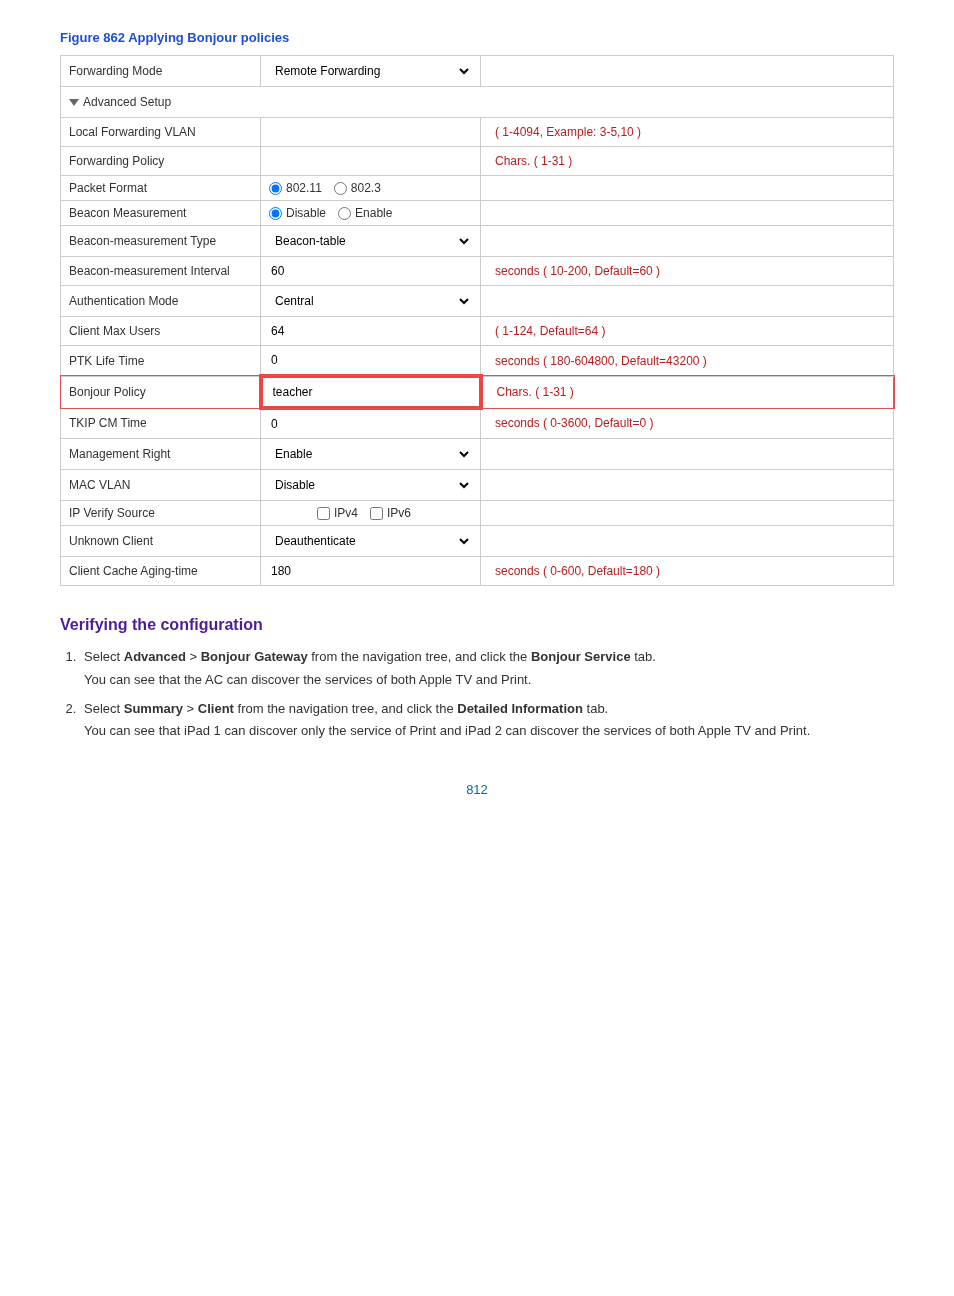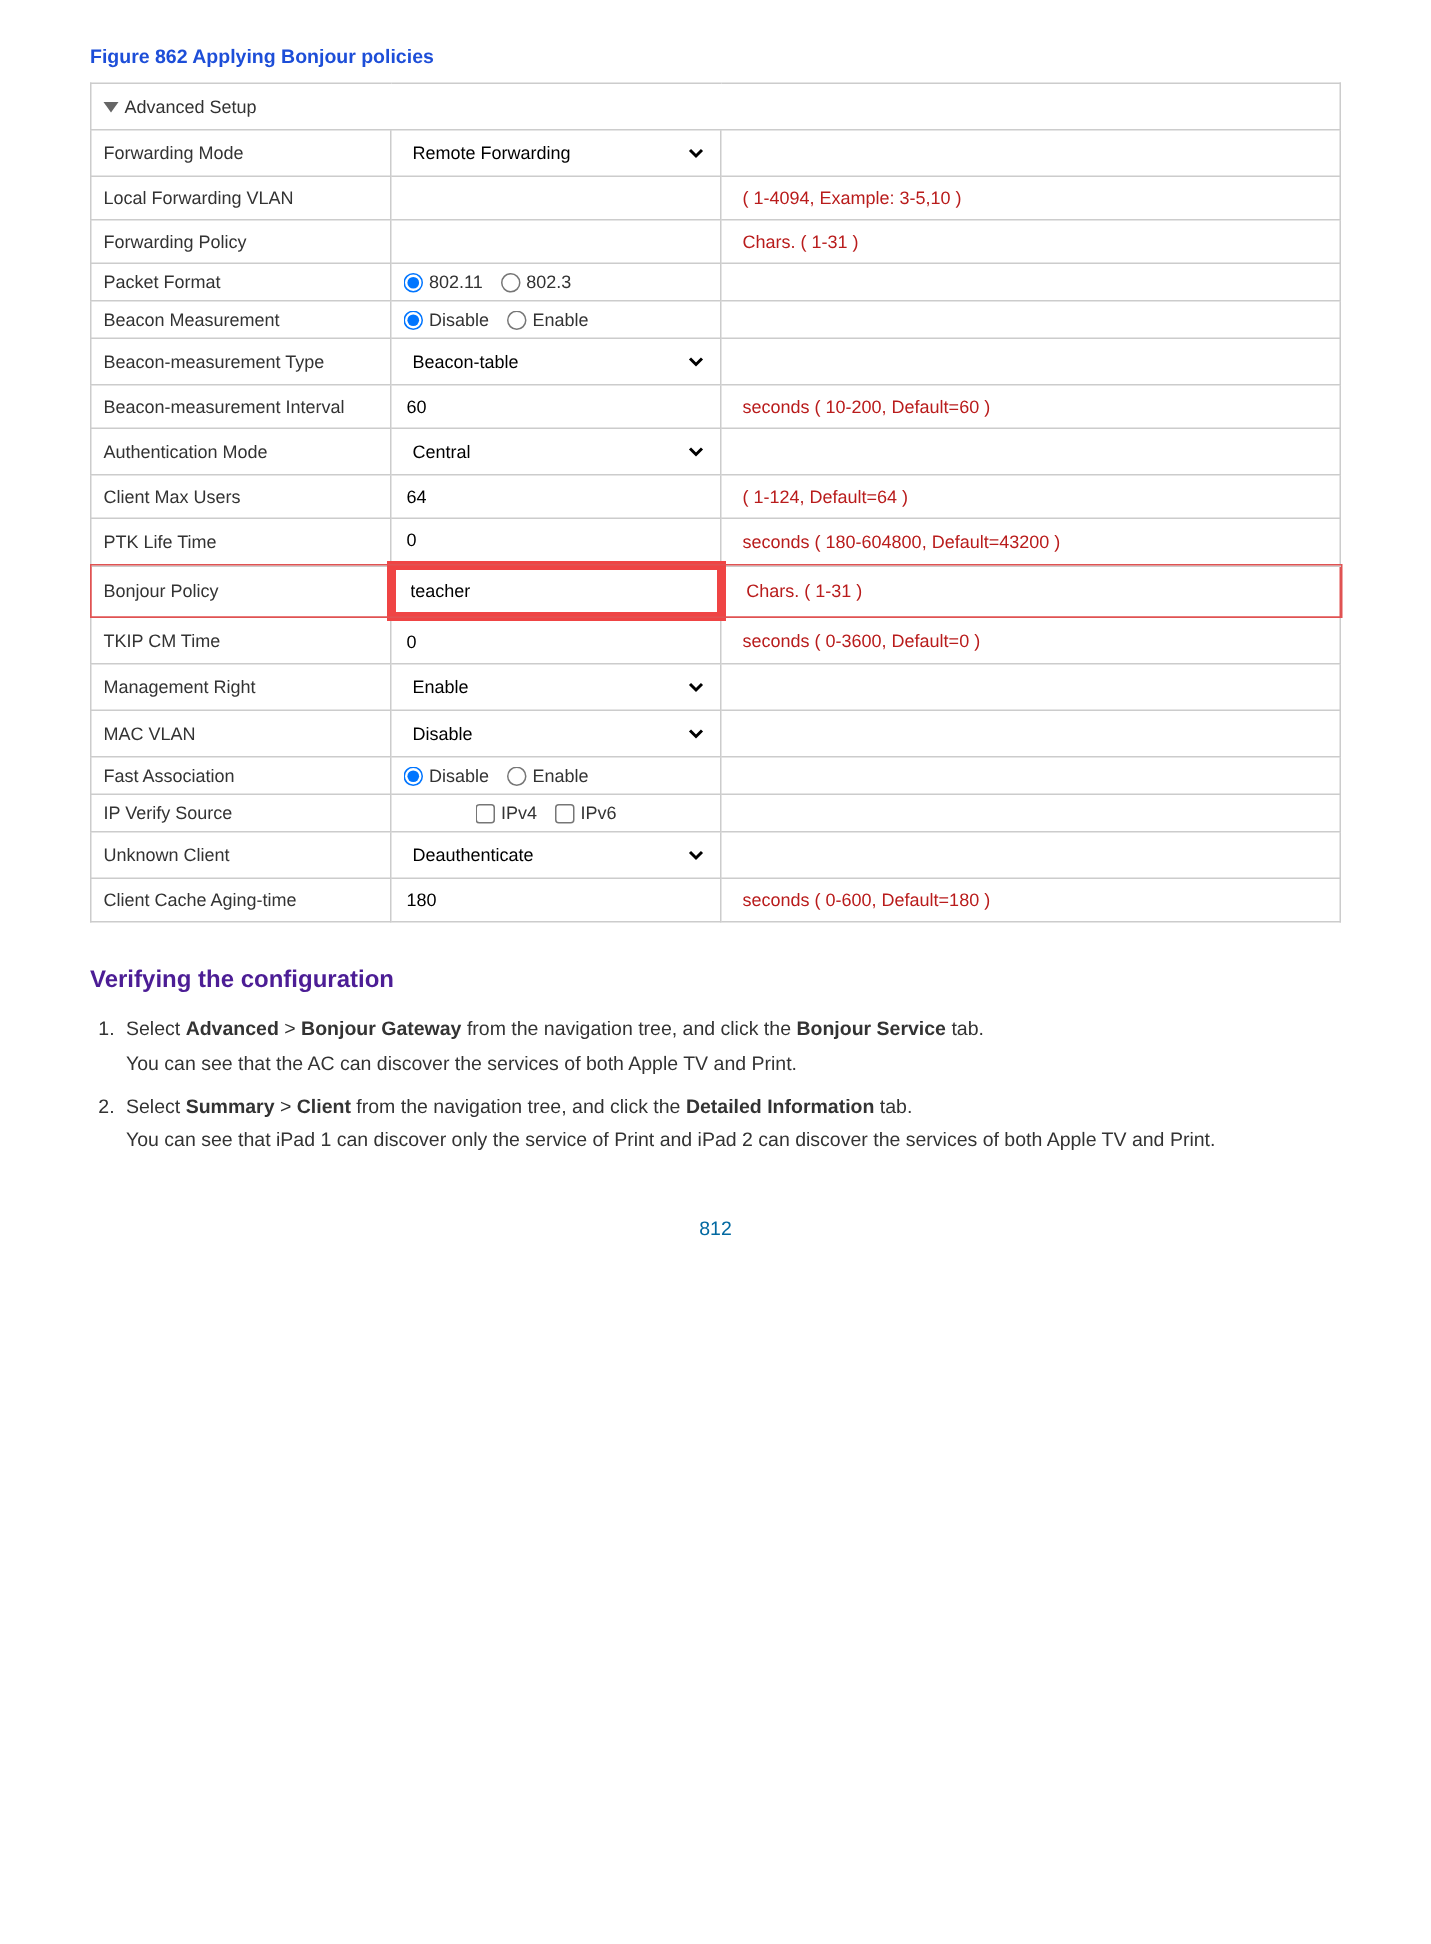--- a/index.html
+++ b/index.html
@@ -156,40 +156,40 @@
   </style>
 </head>
 <body>
 
 <div class="figure-title">Figure 862 Applying Bonjour policies</div>
 
 <table class="config-table">
   <tbody>
 
     <tr>
+      <td class="label-col">Forwarding Mode</td>
+      <td class="input-col">
+        <select>
+          <option>Remote Forwarding</option>
+          <option>Local Forwarding</option>
+        </select>
+      </td>
+      <td class="hint-col"></td>
+    </tr>
+
+    <tr>
       <td colspan="3" style="border:1px solid #ccc; padding:4px 8px; background:#fff;">
         <div class="advanced-setup-header">
           <span class="triangle-down"></span>
           <span>Advanced Setup</span>
         </div>
       </td>
     </tr>
 
     <tr>
-      <td class="label-col">Forwarding Mode</td>
-      <td class="input-col">
-        <select>
-          <option>Remote Forwarding</option>
-          <option>Local Forwarding</option>
-        </select>
-      </td>
-      <td class="hint-col"></td>
-    </tr>
-
-    <tr>
       <td class="label-col">Local Forwarding VLAN</td>
       <td class="input-col">
         <input type="text" value="" style="">
       </td>
       <td class="hint-col">( 1-4094, Example: 3-5,10 )</td>
     </tr>
 
     <tr>
       <td class="label-col">Forwarding Policy</td>
       <td class="input-col">
@@ -270,21 +270,21 @@
     <tr>
       <td class="label-col">PTK Life Time</td>
       <td class="input-col">
         <input type="text" value="0" style="">
       </td>
       <td class="hint-col">seconds ( 180-604800, Default=43200 )</td>
     </tr>
 
     <tr style="outline: 1px solid #e05252;">
       <td class="label-col" style="border:1px solid #e05252;">Bonjour Policy</td>
-      <td class="input-col" style="border:6px solid #ef4444;">
+      <td class="input-col" style="border:4px solid #ef4444;">
         <input type="text" value="teacher" style="">
       </td>
       <td class="hint-col" style="border:1px solid #e05252; border-left: 1px solid #e05252;">Chars. ( 1-31 )</td>
     </tr>
 
     <tr>
       <td class="label-col">TKIP CM Time</td>
       <td class="input-col">
         <input type="text" value="0" style="">
       </td>
@@ -306,34 +306,20 @@
       <td class="label-col">MAC VLAN</td>
       <td class="input-col">
         <select>
           <option>Disable</option>
           <option>Enable</option>
         </select>
       </td>
       <td class="hint-col"></td>
     </tr>
 
-    <tr>
-      <td class="label-col">Fast Association</td>
-      <td class="input-col">
-        <div class="radio-group">
-          <label>
-            <input type="radio" name="fast-assoc" checked="" style=""> Disable
-          </label>
-          <label>
-            <input type="radio" name="fast-assoc" style=""> Enable
-          </label>
-        </div>
-      </td>
-      <td class="hint-col"></td>
-    </tr>
 
     <tr>
       <td class="label-col">IP Verify Source</td>
       <td class="input-col">
         <div class="checkbox-group">
           <label>
             <input type="checkbox" style=""> IPv4
           </label>
           <label>
             <input type="checkbox" style=""> IPv6

